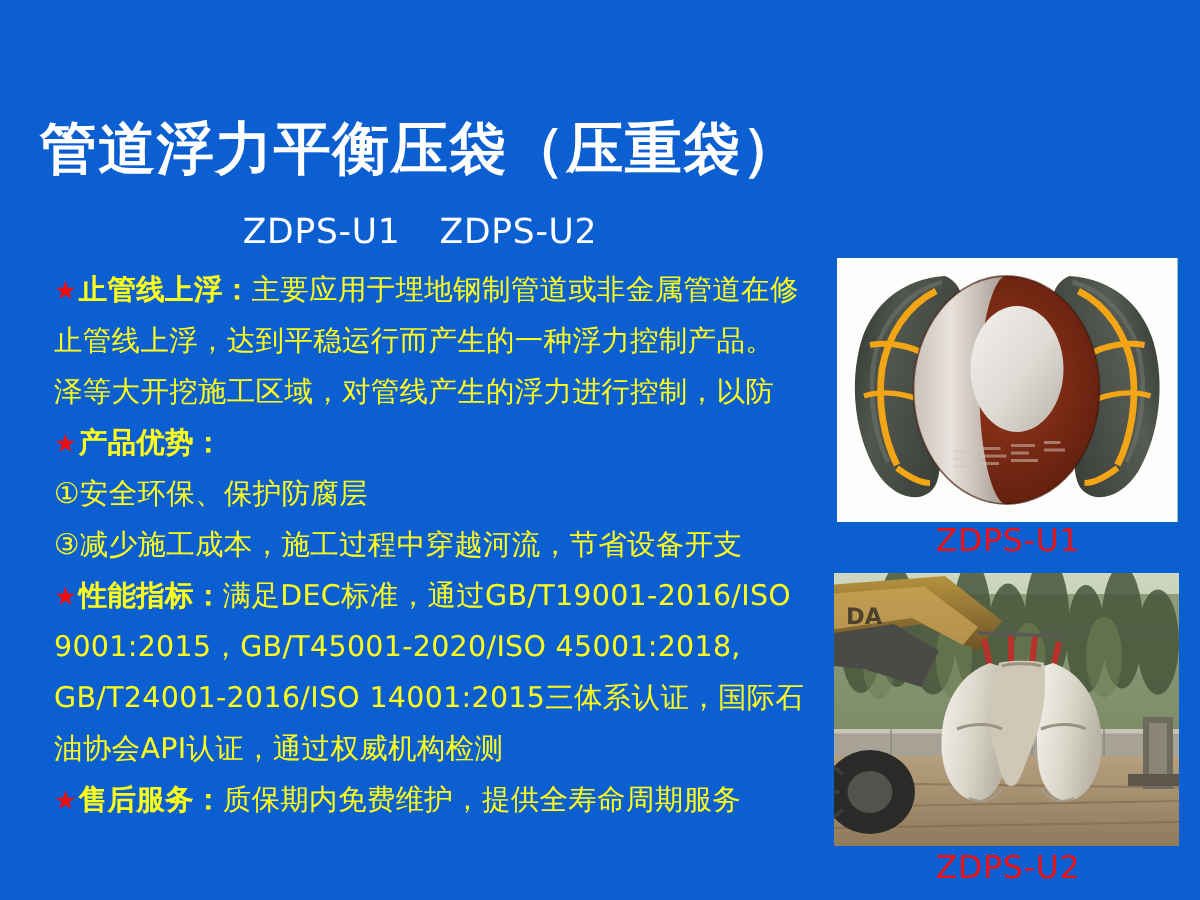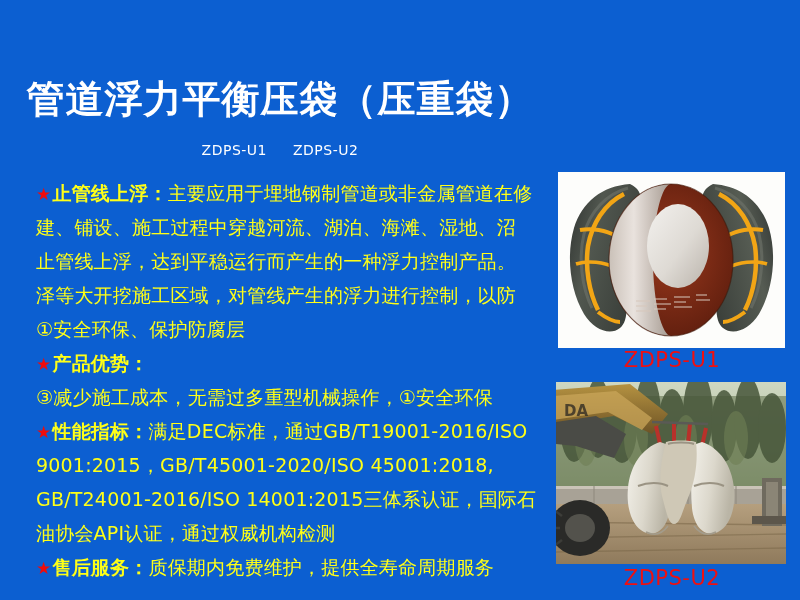--- a/index.html
+++ b/index.html
@@ -36,21 +36,21 @@
     line-height: 46px;
     white-space: nowrap;
   }
   .subtitle {
     position: absolute;
     left: 0;
     top: 142px;
     width: 560px;
     text-align: center;
     color: #ffffff;
-    font-size: 14px;
+    font-size: 23px;
     font-weight: normal;
     letter-spacing: 0.5px;
     white-space: nowrap;
   }
   .subtitle .gap {
     display: inline-block;
     width: 26px;
   }
 
   
@@ -124,29 +124,28 @@
 
   <div class="subtitle">
     <span>ZDPS-U1</span><span class="gap"></span><span>ZDPS-U2</span>
   </div>
 
   <div class="body-col">
 
     <div class="line">
       <span class="star">★</span><span class="hd">止管线上浮：</span><span>主要应用于埋地钢制管道或非金属管道在修</span>
     </div>
-    <div class="line">建、铺设、施工过程中穿越河流、湖泊、海滩、湿地、沼</div>
     <div class="line">止管线上浮，达到平稳运行而产生的一种浮力控制产品。</div>
     <div class="line">泽等大开挖施工区域，对管线产生的浮力进行控制，以防</div>
 
-    <div class="line">①安全环保、保护防腐层</div>
     <div class="line">
       <span class="star">★</span><span class="hd">产品优势：</span>
     </div>
-    <div class="line">③减少施工成本，无需过多重型机械操作，①安全环保</div>
+    <div class="line">①安全环保、保护防腐层</div>
+    <div class="line">③减少施工成本，施工过程中穿越河流，节省设备开支</div>
 
     <div class="line">
       <span class="star">★</span><span class="hd">性能指标：</span><span>满足DEC标准，通过GB/T19001-2016/ISO</span>
     </div>
     <div class="line">9001:2015，GB/T45001-2020/ISO 45001:2018,</div>
     <div class="line">GB/T24001-2016/ISO 14001:2015三体系认证，国际石</div>
     <div class="line">油协会API认证，通过权威机构检测</div>
 
     <div class="line">
       <span class="star">★</span><span class="hd">售后服务：</span><span>质保期内免费维护，提供全寿命周期服务</span>

